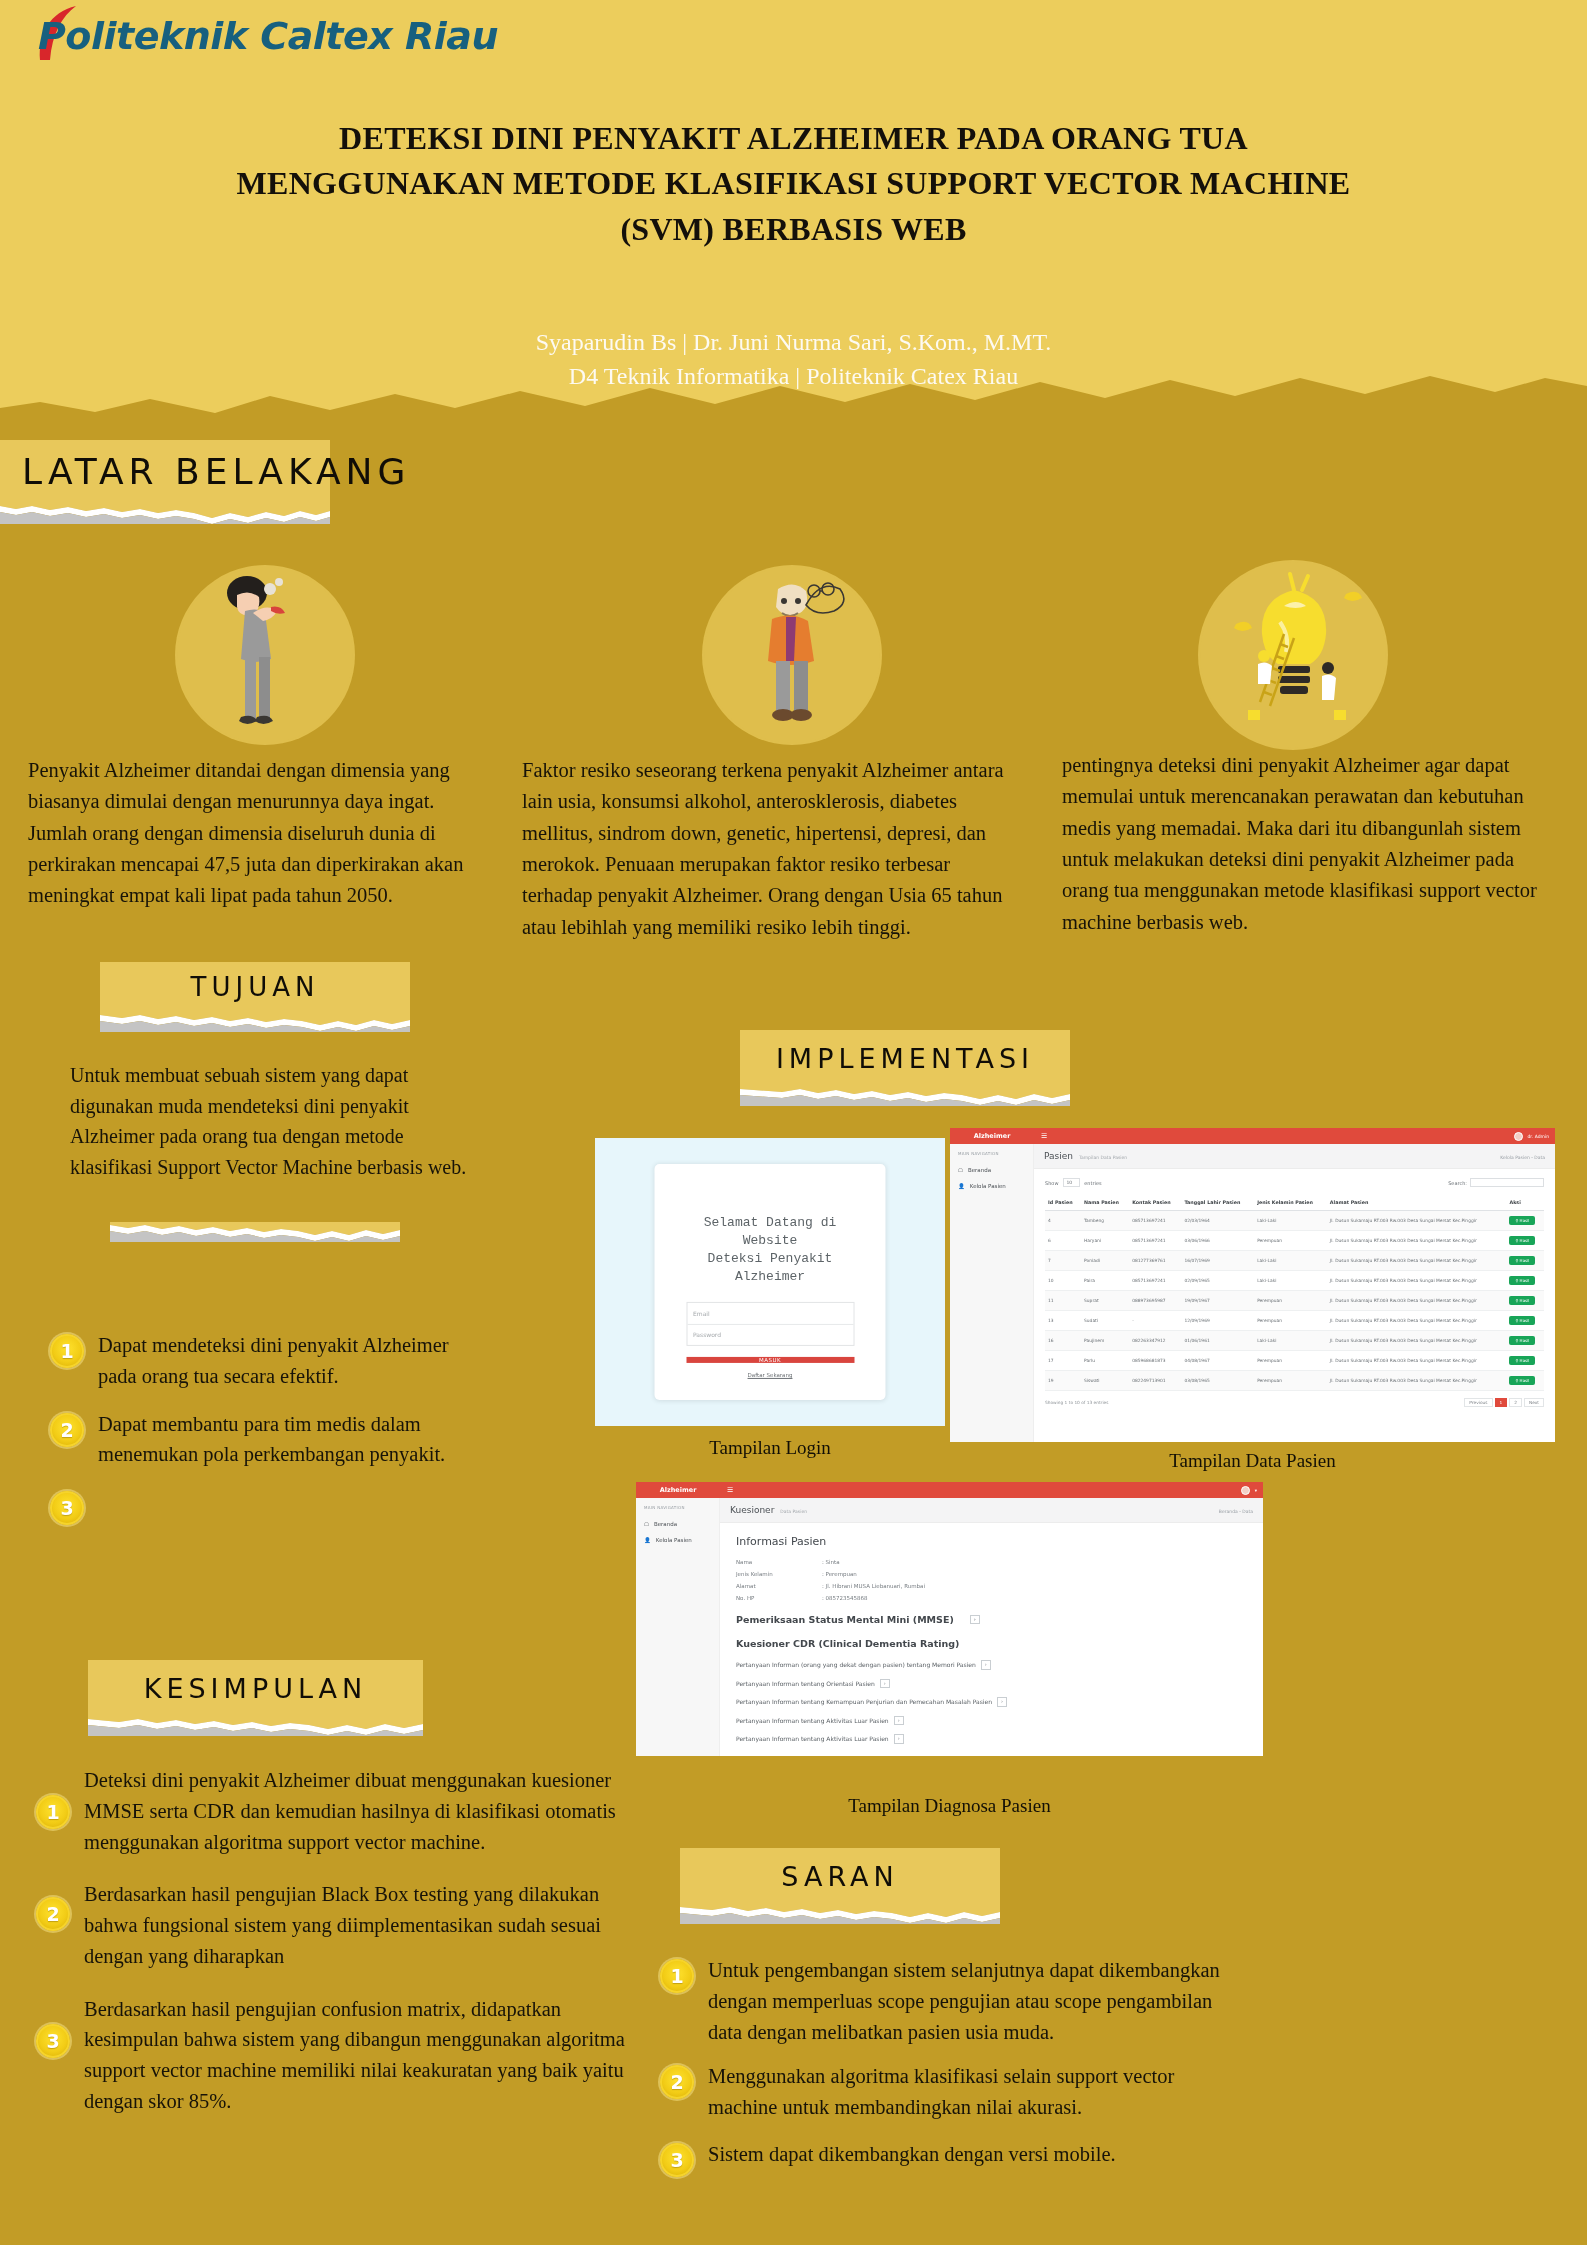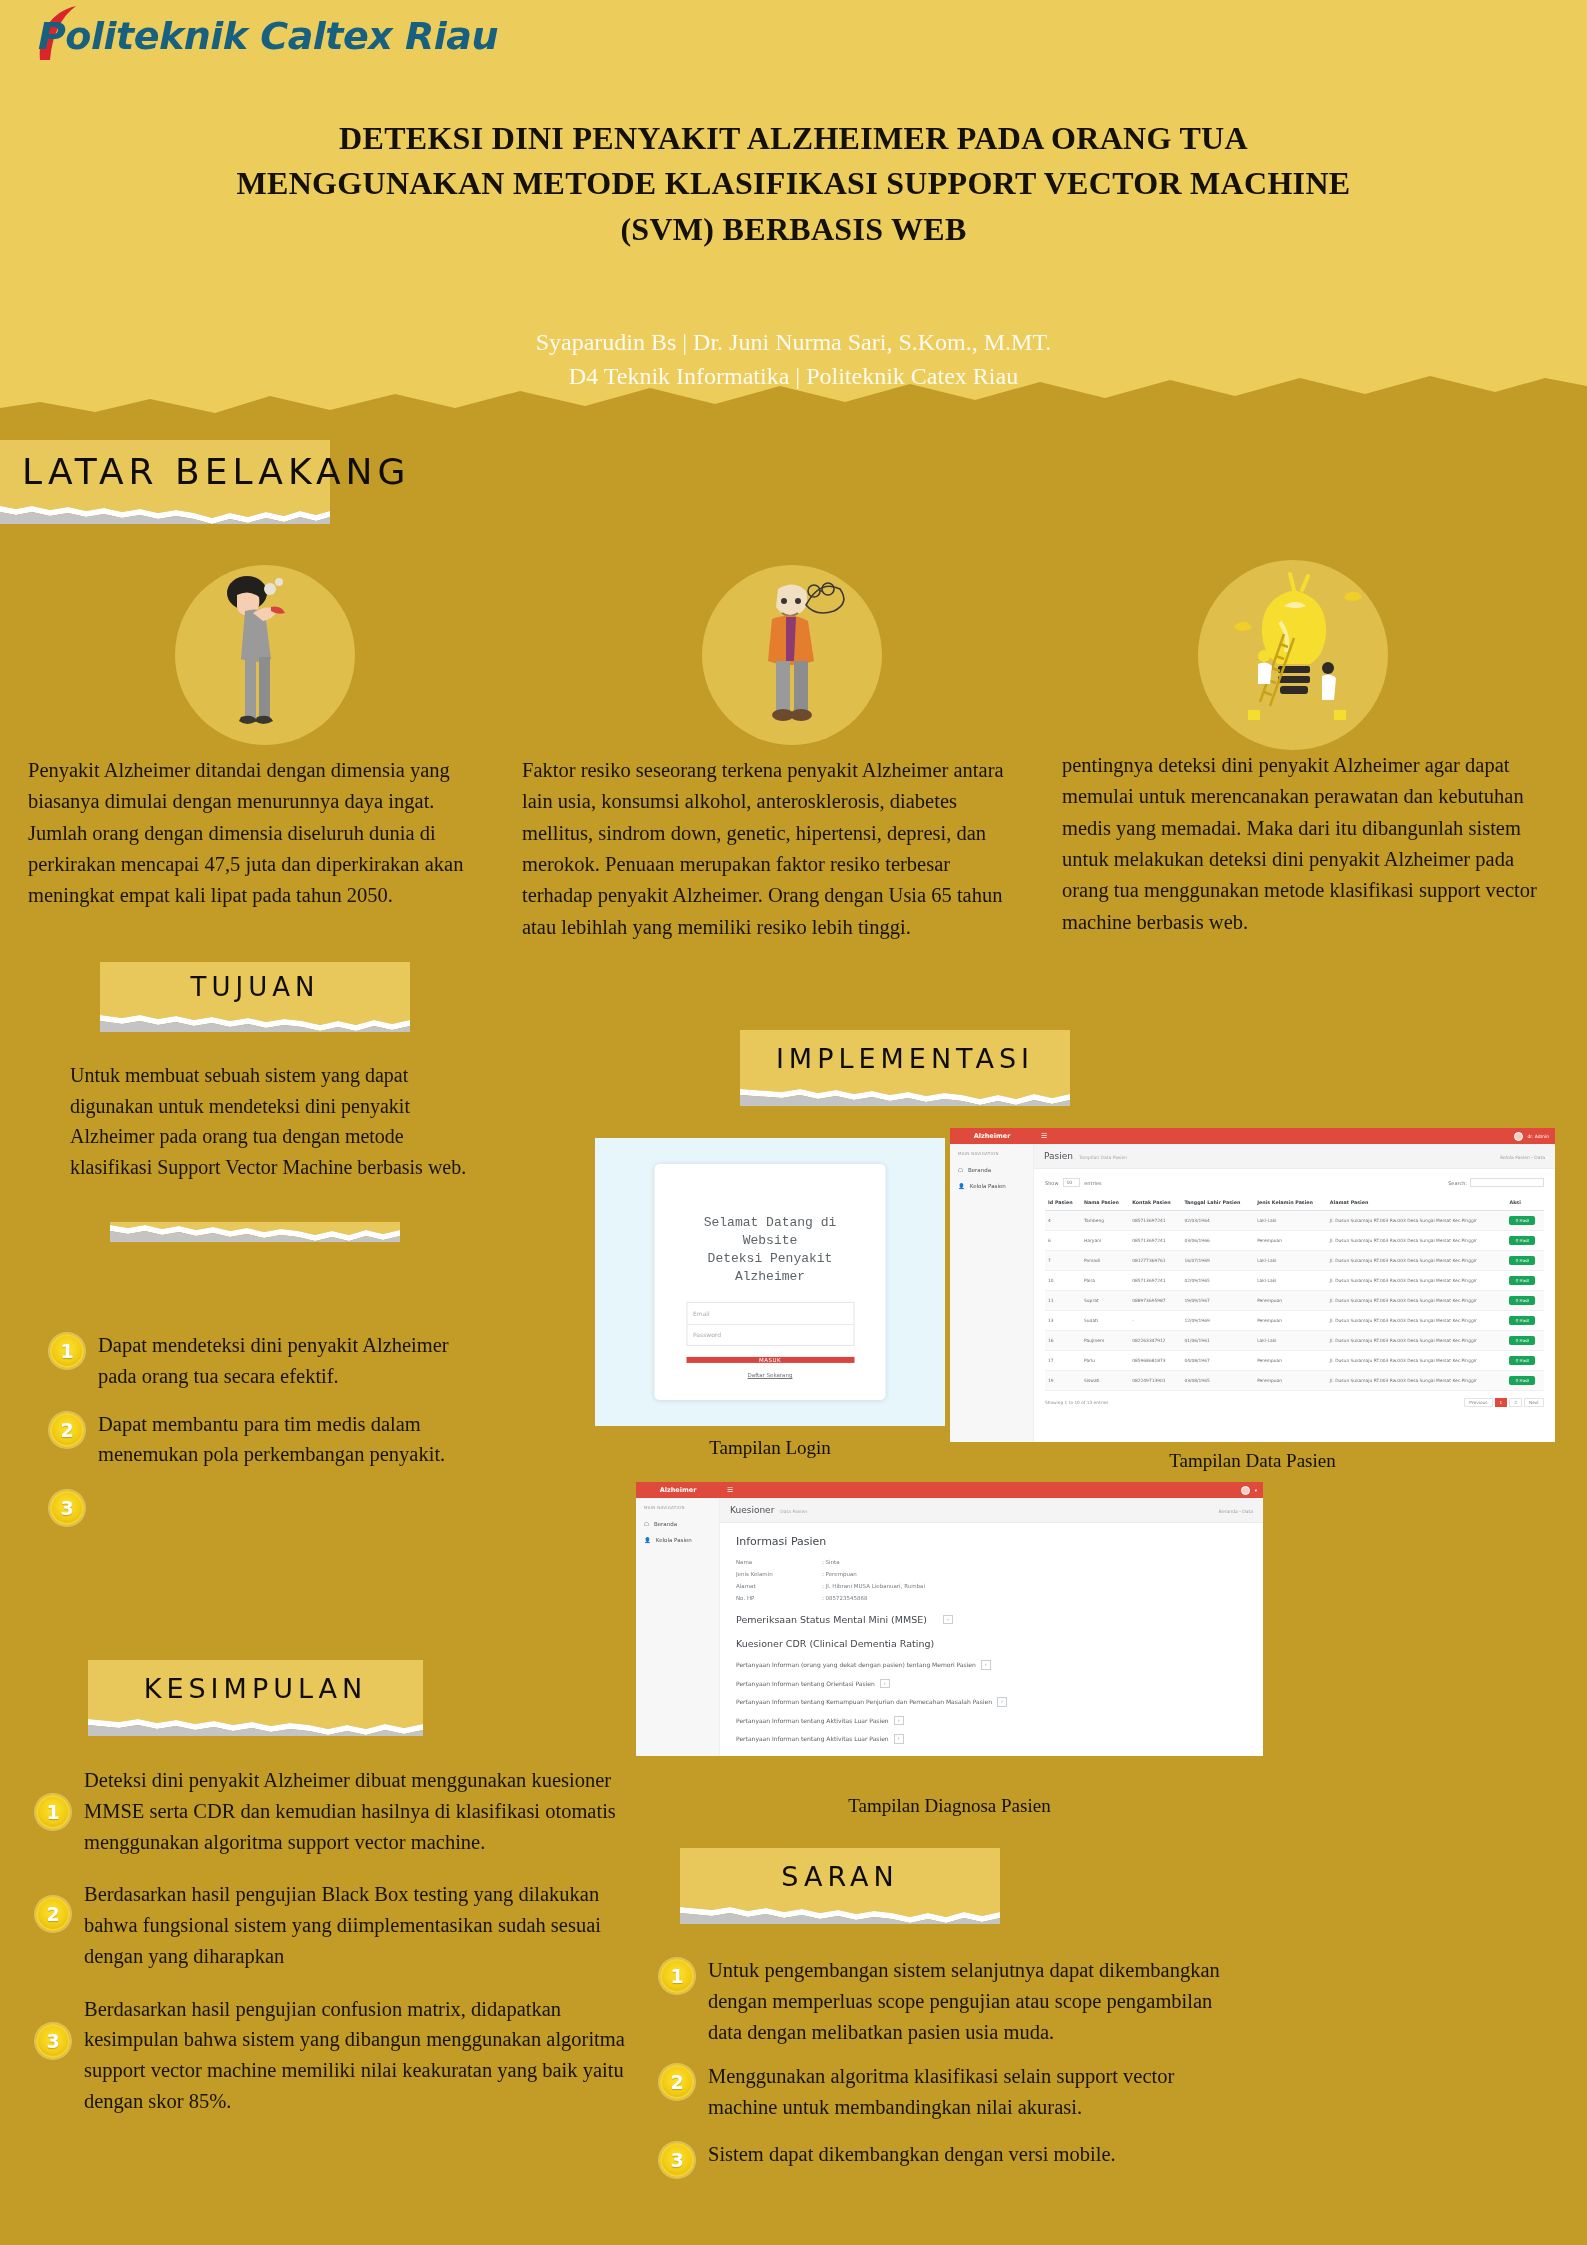--- a/index.html
+++ b/index.html
@@ -201,21 +201,21 @@
     font-family: "DejaVu Sans", sans-serif; font-size: 4.3px; color: #8d9297;
   }
   .pager { margin-left: auto; display: flex; gap: 2px; align-items: center; }
   .pager span { border: 1px solid #e2e5e7; padding: 1px 4px; font-size: 4.3px; color: #7e8388; }
   .pager span.on { background: #e04a3c; color: #fff; border-color: #e04a3c; }
 
   
   .dg-h1 { font-family: "DejaVu Sans", sans-serif; font-size: 11px; color: #43484d; margin-bottom: 11px; }
   .dg-row { display: flex; font-family: "DejaVu Sans", sans-serif; font-size: 5.5px; color: #777d82; margin-bottom: 6px; }
   .dg-k { width: 86px; }
-  .dg-sec { font-family: "DejaVu Sans", sans-serif; font-size: 9.5px; color: #43484d; margin: 13px 0 11px; display: flex; align-items: center; gap: 16px; }
+  .dg-sec { font-family: "DejaVu Sans", sans-serif; font-size: 9.5px; color: #43484d; margin: 13px 0 11px; display: flex; align-items: center; gap: 16px; font-weight: bold; }
   .dg-q { font-family: "DejaVu Sans", sans-serif; font-size: 6px; color: #5b6166; margin-bottom: 9px; display: flex; align-items: center; gap: 5px; }
   .chev { border: 1px solid #c9ced2; color: #8a8f94; font-size: 5px; padding: 0 3px; line-height: 1.5; }
 </style>
 </head>
 <body>
 
 <div class="header">
   <svg class="header-wave" viewBox="0 0 1587 120" preserveAspectRatio="none">
     <path d="M0,92 L40,86 L95,96 L150,83 L215,97 L270,80 L330,94 L395,78 L455,92 L520,75 L585,90 L650,72 L715,88 L780,70 L845,86 L910,68 L975,84 L1040,66 L1105,82 L1170,64 L1235,80 L1300,62 L1365,78 L1430,60 L1495,76 L1545,62 L1587,70 L1587,120 L0,120 Z" fill="#c29c26"></path>
   </svg>
@@ -325,21 +325,21 @@
 <div class="banner" style="left:100px; top:962px; width:310px;">
   <div class="banner-body" style="height:50px; justify-content:center;">
     <span class="banner-label" style="font-size:26px;">TUJUAN</span>
   </div>
   <svg class="banner-tear" viewBox="0 0 310 20" preserveAspectRatio="none">
     <path d="M0,0 L310,0 L310,8 L292,12 L274,8 L256,13 L238,9 L220,13 L202,9 L184,7 L166,10 L148,6 L130,9 L112,5 L94,8 L76,4 L58,7 L40,3 L22,6 L0,3 Z" fill="#e8c85b"></path>
     <path d="M0,3 L22,6 L40,3 L58,7 L76,4 L94,8 L112,5 L130,9 L148,6 L166,10 L184,7 L202,9 L220,13 L238,9 L256,13 L274,8 L292,12 L310,8 L310,14 L292,18 L274,14 L256,19 L238,15 L220,19 L202,15 L184,13 L166,16 L148,12 L130,15 L112,11 L94,14 L76,10 L58,13 L40,9 L22,12 L0,9 Z" fill="#ffffff"></path>
     <path d="M0,9 L22,12 L40,9 L58,13 L76,10 L94,14 L112,11 L130,15 L148,12 L166,16 L184,13 L202,15 L220,19 L238,15 L256,19 L274,14 L292,18 L310,14 L310,20 L0,20 Z" fill="#c4c4c4"></path>
   </svg>
 </div>
-<div class="para" style="left:70px; top:1060px; width:400px; font-size:20px;">Untuk membuat sebuah sistem yang dapat digunakan untuk mendeteksi dini penyakit Alzheimer pada orang tua dengan metode klasifikasi Support Vector Machine berbasis web.</div>
+<div class="para" style="left:70px; top:1060px; width:400px; font-size:20px;">Untuk membuat sebuah sistem yang dapat digunakan muda mendeteksi dini penyakit Alzheimer pada orang tua dengan metode klasifikasi Support Vector Machine berbasis web.</div>
 
 <div class="banner" style="left:110px; top:1222px; width:290px;">
   <svg class="banner-tear" viewBox="0 0 290 20" preserveAspectRatio="none">
     <path d="M0,0 L290,0 L290,8 L273,12 L256,8 L239,13 L222,9 L205,13 L188,9 L171,7 L154,10 L137,6 L120,9 L103,5 L86,8 L69,4 L52,7 L35,3 L18,6 L0,3 Z" fill="#e8c85b"></path>
     <path d="M0,3 L18,6 L35,3 L52,7 L69,4 L86,8 L103,5 L120,9 L137,6 L154,10 L171,7 L188,9 L205,13 L222,9 L239,13 L256,8 L273,12 L290,8 L290,14 L273,18 L256,14 L239,19 L222,15 L205,19 L188,15 L171,13 L154,16 L137,12 L120,15 L103,11 L86,14 L69,10 L52,13 L35,9 L18,12 L0,9 Z" fill="#ffffff"></path>
     <path d="M0,9 L18,12 L35,9 L52,13 L69,10 L86,14 L103,11 L120,15 L137,12 L154,16 L171,13 L188,15 L205,19 L222,15 L239,19 L256,14 L273,18 L290,14 L290,20 L0,20 Z" fill="#c4c4c4"></path>
   </svg>
 </div>
 <div class="numlist" style="left:50px; top:1330px; width:430px;">
   <div class="numitem">

